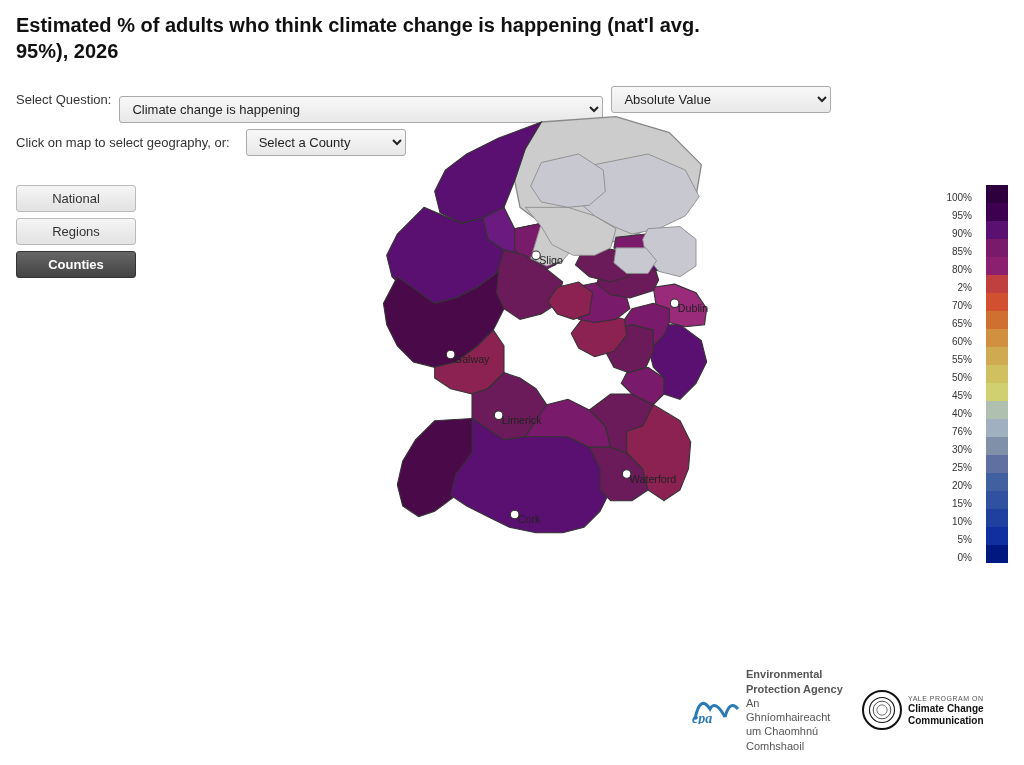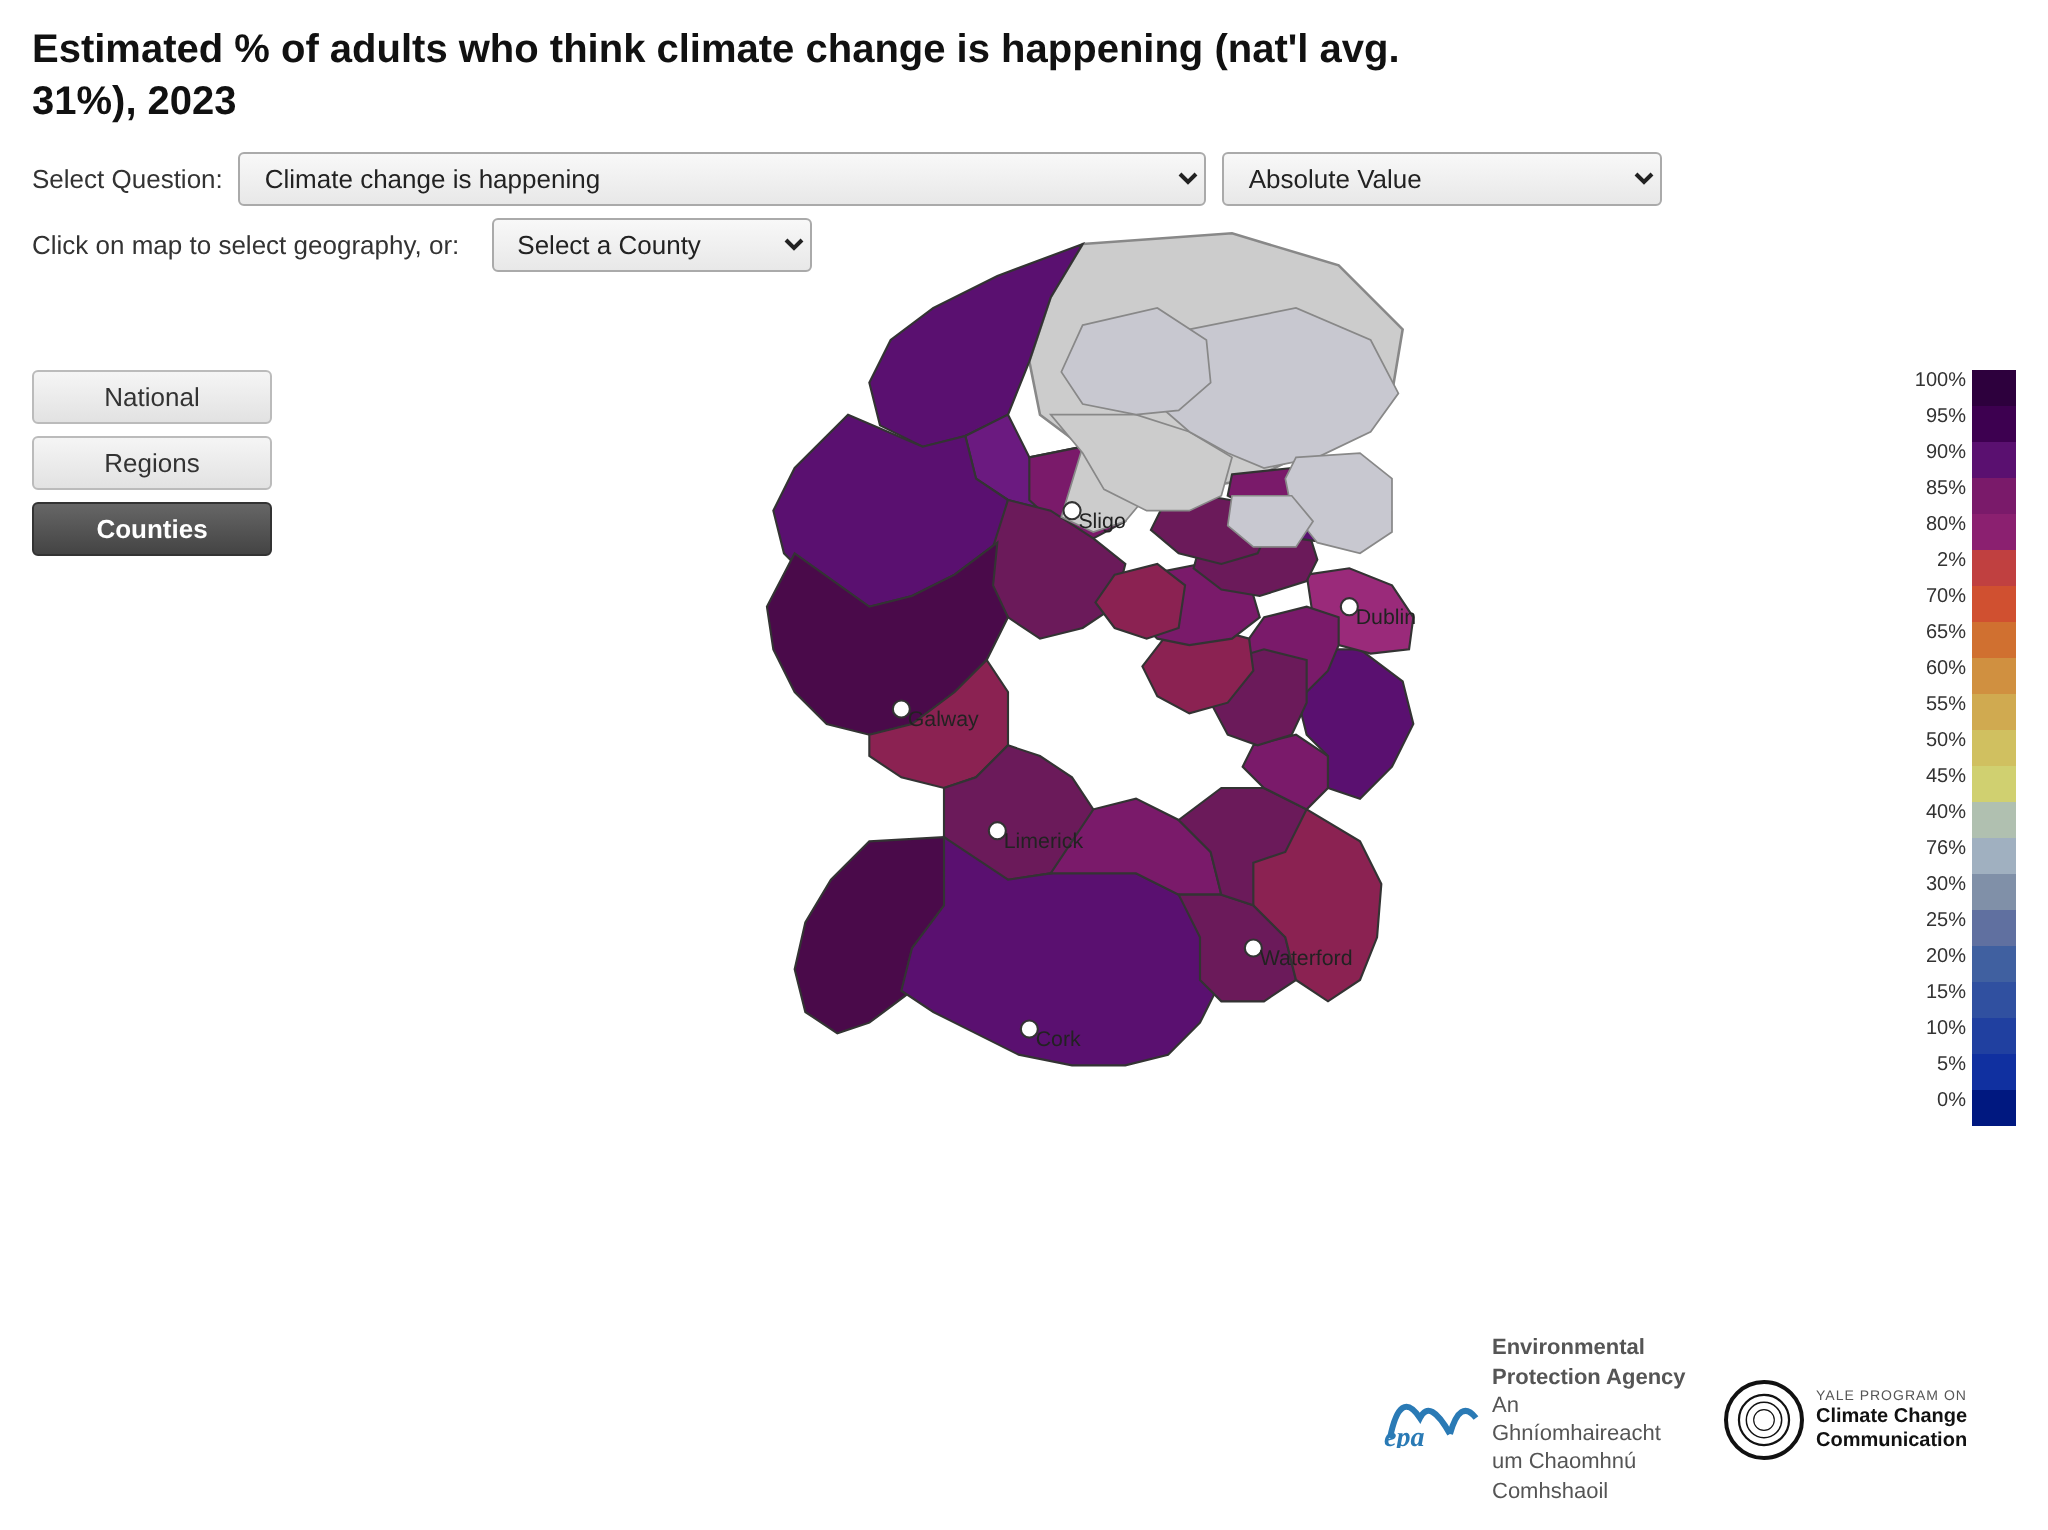--- a/index.html
+++ b/index.html
@@ -46,20 +46,21 @@
       border: 1px solid #aaa;
       border-radius: 3px;
       background: linear-gradient(to bottom, #f8f8f8, #e8e8e8);
       appearance: auto;
       cursor: pointer;
       color: #222;
     }
 
     .question-select {
       width: 484px;
+      margin-top: 20px;
     }
 
     .value-select {
       width: 220px;
     }
 
     .county-select {
       width: 160px;
     }
 
@@ -112,22 +113,22 @@
       right: 16px;
       top: 185px;
       display: flex;
       flex-direction: column;
       align-items: flex-end;
       gap: 0;
     }
 
     .legend-item {
       display: flex;
-      align-items: flex-start;
-      gap: 3px;
+      align-items: flex-end;
+      gap: 14px;
       height: 18px;
     }
 
     .legend-label {
       font-size: 10px;
       color: #333;
       width: 32px;
       text-align: right;
     }
 
@@ -190,21 +191,21 @@
       font-size: 10px;
       fill: #222;
       font-family: Arial, sans-serif;
     }
   </style>
 </head>
 <body>
 
 <div class="main-container">
 
-  <div class="page-title">Estimated % of adults who think climate change is happening (nat'l avg. 31%), 2023</div>
+  <div class="page-title">Estimated % of adults who think climate change is happening (nat'l avg. 95%), 2026</div>
 
   <div class="controls-row">
     <span class="control-label">Select Question:</span>
     <select class="select-dropdown question-select">
       <option>Climate change is happening</option>
     </select>
     <select class="select-dropdown value-select">
       <option>Absolute Value</option>
     </select>
   </div>

